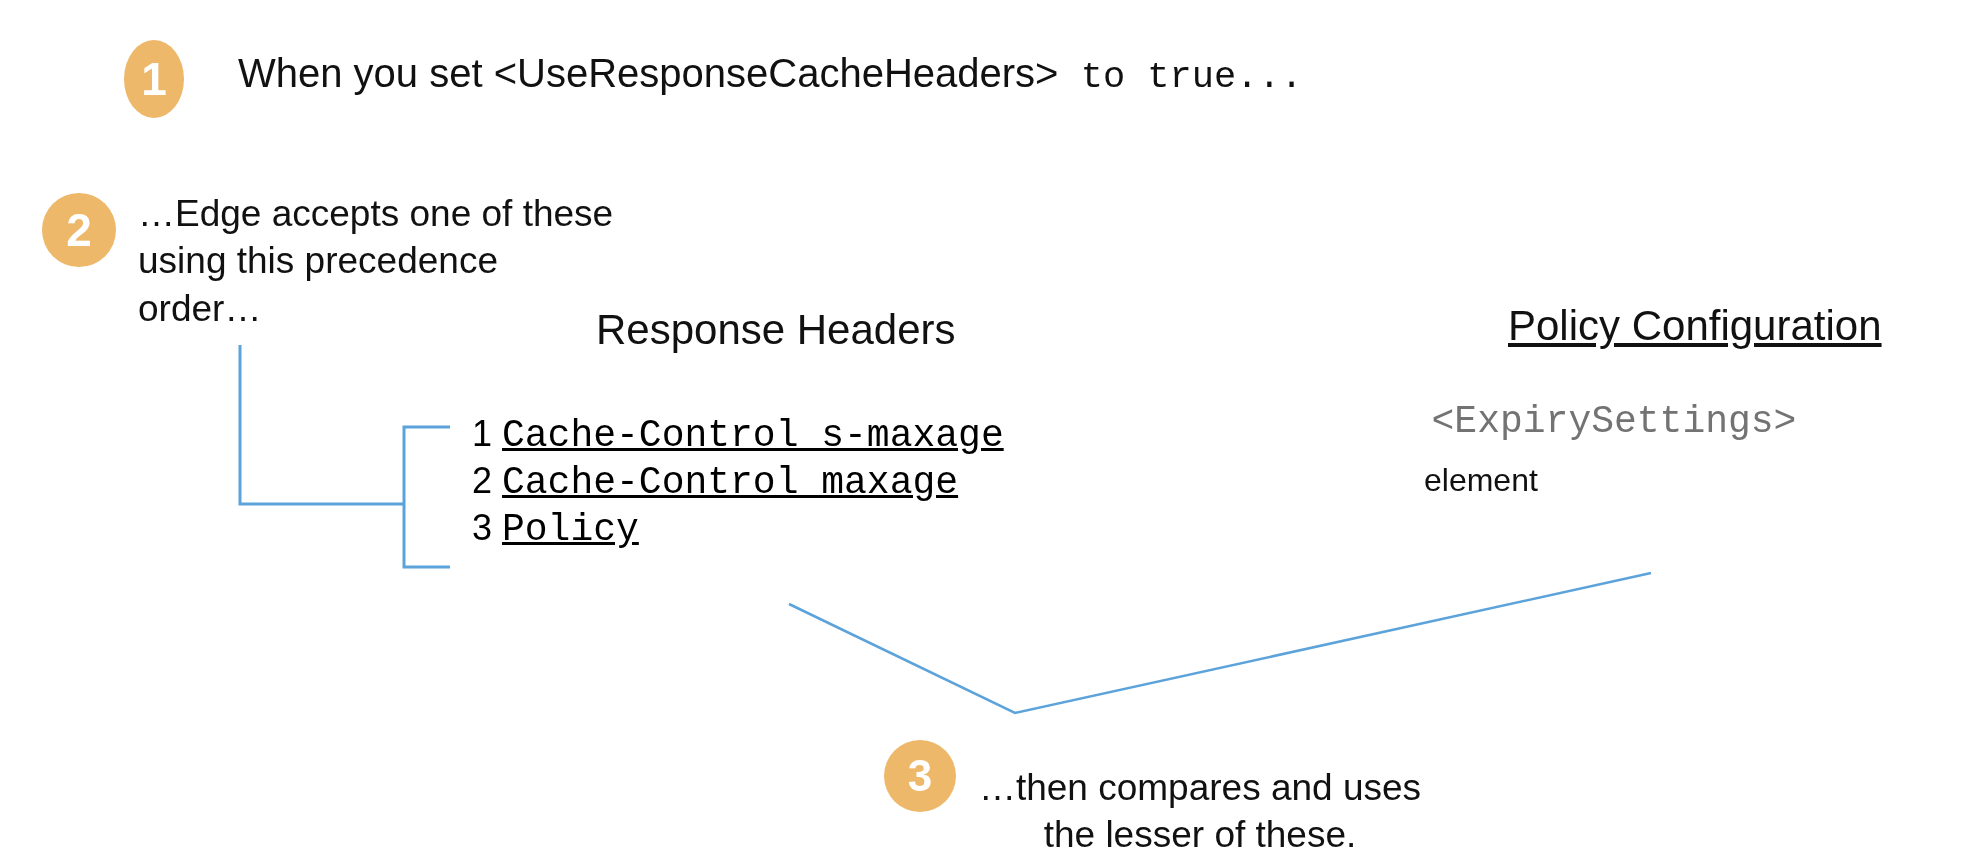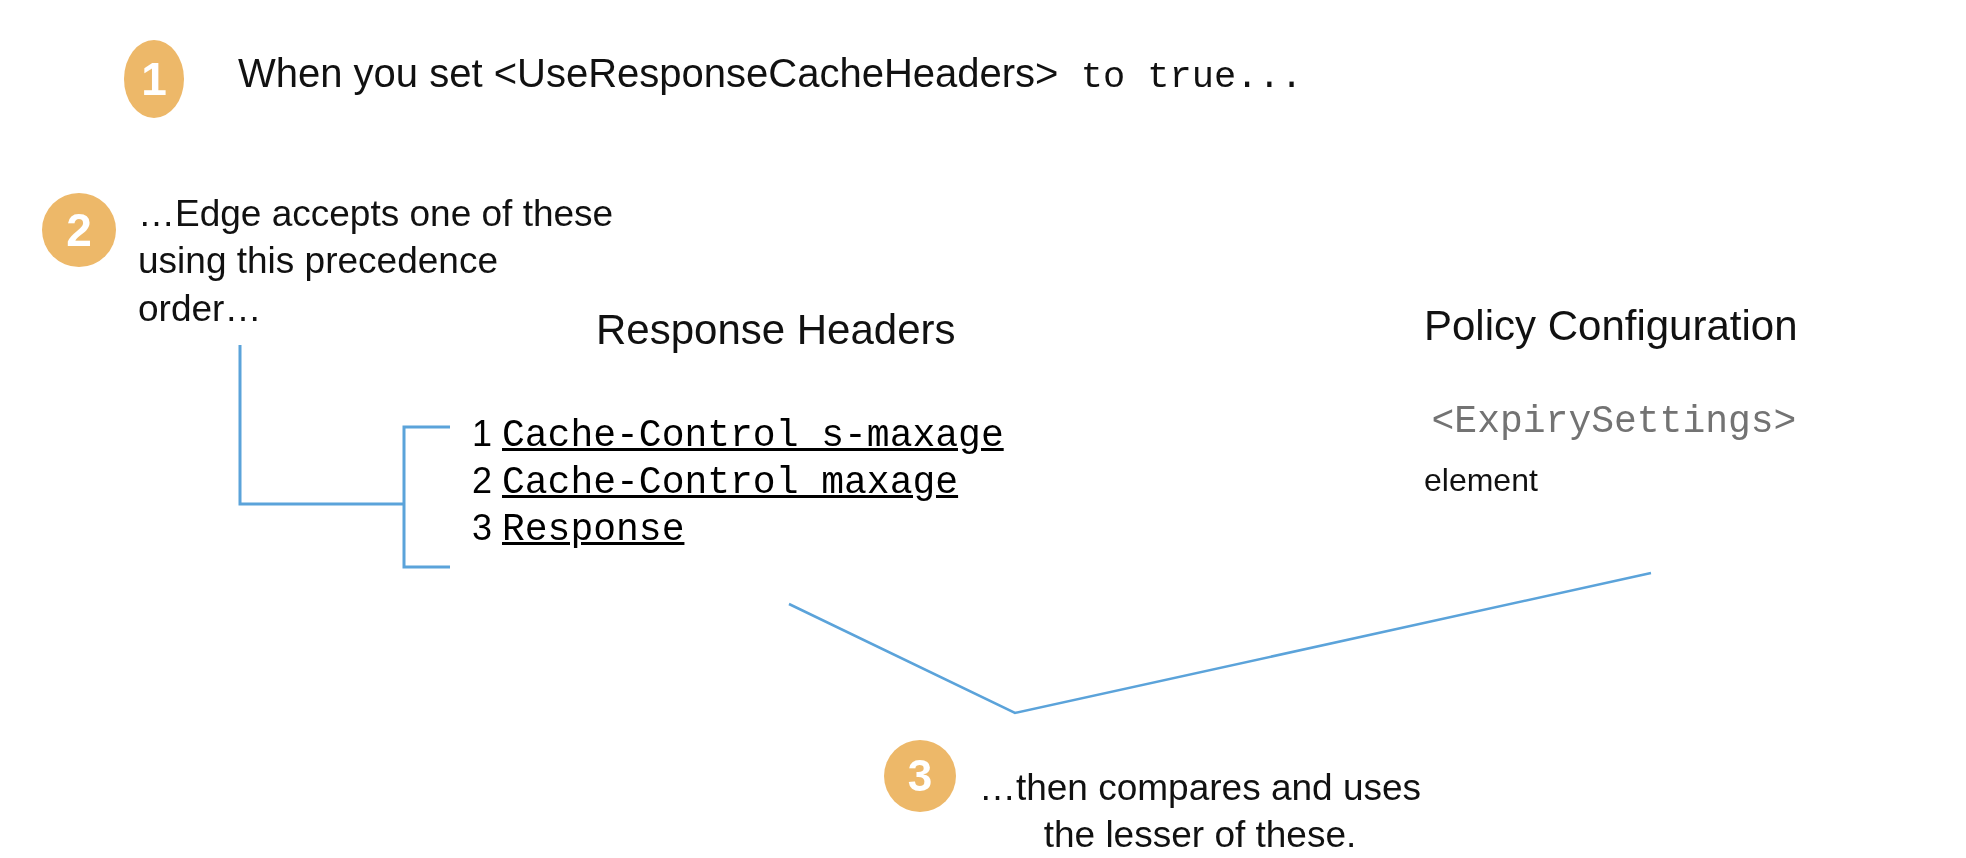--- a/index.html
+++ b/index.html
@@ -68,21 +68,21 @@
 
   
   .col-heading {
     position: absolute;
     font-family: "Liberation Sans", sans-serif;
     font-size: 42px;
     color: #111111;
     white-space: nowrap;
   }
   #heading-response-headers { left: 596px; top: 306px; }
-  #heading-policy-config    { left: 1424px; top: 302px; }
+  #heading-policy-config    { left: 1508px; top: 302px; text-decoration: underline; }
 
   
   #precedence-list {
     position: absolute;
     left: 472px;
     top: 412px;
     font-family: "Liberation Mono", "DejaVu Sans Mono", monospace;
     font-size: 38px;
     line-height: 1.24;
     color: #000000;
@@ -165,21 +165,21 @@
     <div class="row">
       <span class="num">1</span>
       <span class="label">Cache-Control s-maxage</span>
     </div>
     <div class="row">
       <span class="num">2</span>
       <span class="label">Cache-Control maxage</span>
     </div>
     <div class="row">
       <span class="num">3</span>
-      <span class="label">Response</span>
+      <span class="label">Policy</span>
     </div>
   </div>
 
   <div class="col-heading" id="heading-policy-config">Policy Configuration</div>
   <div id="policy-element-name">&lt;ExpirySettings&gt;</div>
   <div id="policy-element-word">element</div>
 
   <div class="badge" id="badge-3">
     <span>3</span>
   </div>

